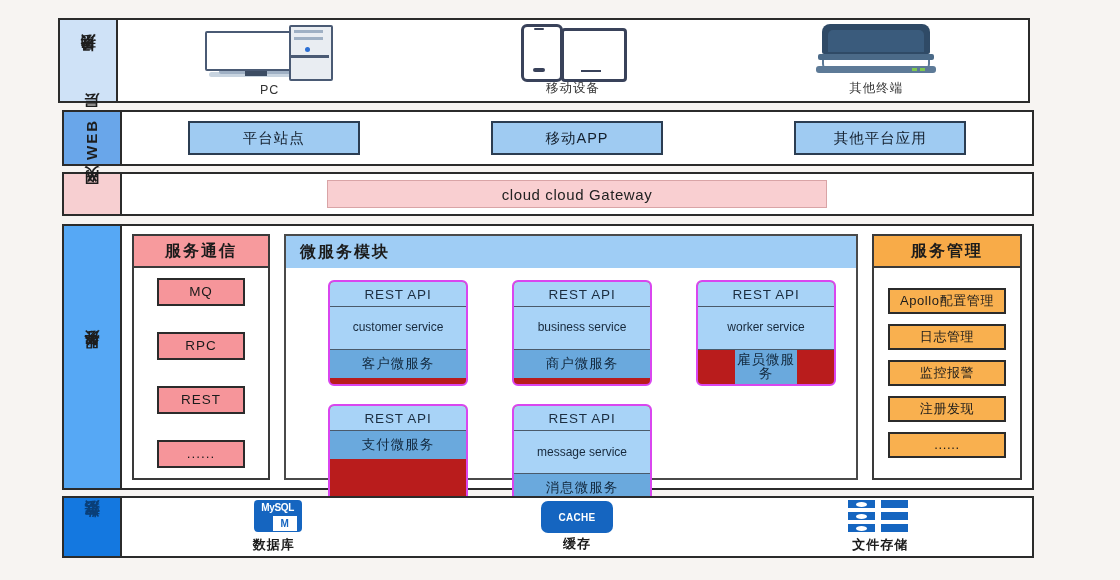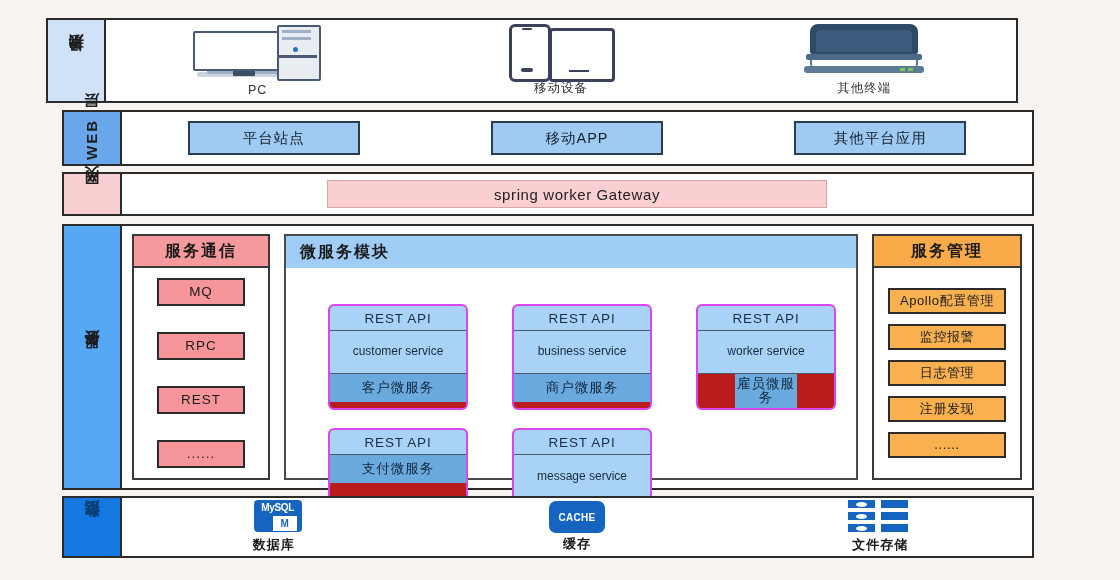--- a/index.html
+++ b/index.html
@@ -32,21 +32,21 @@
   }
 
   .lbl-scene{background:#cfe2f7;}
   .lbl-web{background:#69a6ea;}
   .lbl-gate{background:#f7cfd1;}
   .lbl-svc{background:#56a8f5;}
   .lbl-data{background:#1478e0;}
   .lbl-data span{color:#0a3f78;}
 
   
-  #scene-layer{left:46px;top:18px;width:972px;height:85px;}
+  #scene-layer{left:58px;top:18px;width:972px;height:85px;}
   .term-row{display:flex;height:100%;align-items:flex-end;}
   .term{flex:1 1 0;display:flex;flex-direction:column;align-items:center;justify-content:flex-end;padding-bottom:4px;}
   .term-cap{font-size:12.5px;color:#333;margin-top:3px;letter-spacing:1px;}
   .ico{position:relative;}
 
   
   .pc{width:130px;height:55px;}
   .pc .mon{position:absolute;left:0;top:6px;width:98px;height:36px;background:#fff;border:2.5px solid #4a5a74;border-radius:2px;}
   .pc .stand{position:absolute;left:14px;top:44px;width:72px;height:5px;background:#9fb0c4;border-radius:2px;}
   .pc .base{position:absolute;left:4px;top:47px;width:92px;height:5px;background:#c8d4e0;border-radius:3px;}
@@ -113,21 +113,21 @@
   #comm-panel .panel-hd{background:#f79a9d;}
   .comm-list{display:flex;flex-direction:column;justify-content:space-between;height:100%;align-items:center;}
   .comm-item{
     width:88px;height:28px;background:#f6959a;border:2.5px solid #2b2b2b;
     display:flex;align-items:center;justify-content:center;
     font-size:13.5px;color:#1b1b1b;letter-spacing:1px;box-sizing:border-box;
     text-align:center;line-height:1.05;
   }
 
   
-  #micro-panel{flex:1 1 auto;border-color:#4a4a4a;gap:24px;}
+  #micro-panel{flex:1 1 auto;border-color:#4a4a4a;}
   #micro-panel .panel-hd{background:#9fcdf5;justify-content:flex-start;padding-left:14px;border-bottom:none;}
   .ms-grid{display:flex;flex-wrap:wrap;align-content:flex-start;padding-top:6px;gap:18px 44px;padding-left:34px;}
   .ms-card{
     width:140px;background:#b91c1c;border:2px solid #d946ef;border-radius:6px;
     box-sizing:border-box;overflow:hidden;
   }
   .ms-api{
     height:24px;display:flex;align-items:center;justify-content:center;
     font-size:13.5px;color:#1b2d40;letter-spacing:.8px;
     border-bottom:1.5px solid #4a5a6b;background:#a8d3f7;
@@ -158,21 +158,21 @@
   #data-layer{left:62px;top:496px;width:972px;height:62px;}
   .data-row{display:flex;height:100%;align-items:center;}
   .data-cell{flex:1 1 0;display:flex;flex-direction:column;align-items:center;justify-content:center;}
   .data-cap{font-size:13px;color:#1b1b1b;font-weight:700;letter-spacing:1px;margin-top:2px;}
 
   .db-ico{position:relative;width:56px;height:34px;}
   .db-ico .body{position:absolute;left:8px;top:0;width:48px;height:32px;background:#1565c0;border-radius:4px;}
   .db-ico .txt{position:absolute;left:10px;top:2px;width:44px;text-align:center;font-size:10px;font-weight:700;color:#fff;letter-spacing:-.3px;}
   .db-ico .sub{position:absolute;left:26px;top:15px;width:26px;height:17px;background:#fff;border:1.5px solid #1565c0;box-sizing:border-box;display:flex;align-items:center;justify-content:center;font-size:10px;font-weight:700;color:#1565c0;}
 
-  .cache-ico{width:56px;height:32px;background:#1565c0;border-radius:7px;display:flex;align-items:center;justify-content:center;}
+  .cache-ico{width:72px;height:32px;background:#1565c0;border-radius:7px;display:flex;align-items:center;justify-content:center;}
   .cache-ico span{font-size:10px;font-weight:700;color:#fff;letter-spacing:.3px;}
 
   .file-ico{position:relative;width:64px;height:34px;}
   .file-ico .bar{position:absolute;width:27px;height:8px;background:#1565c0;}
   .file-ico .bar.l{left:0;}
   .file-ico .bar.r{left:33px;}
   .file-ico .r1{top:0;} .file-ico .r2{top:12px;} .file-ico .r3{top:24px;}
   .file-ico .dot{position:absolute;left:8px;width:11px;height:5px;background:#fff;border-radius:50%;}
   .file-ico .d1{top:1.5px;} .file-ico .d2{top:13.5px;} .file-ico .d3{top:25.5px;}
 </style>
@@ -249,21 +249,21 @@
       </div>
     </div>
   </div>
 
   <div class="layer" id="gate-layer">
     <div class="layer-label lbl-gate">
       <span>网关</span>
     </div>
     <div class="layer-body">
       <div class="gate-row">
-        <div class="gate-box">spring worker  Gateway</div>
+        <div class="gate-box">cloud cloud  Gateway</div>
       </div>
     </div>
   </div>
 
   <div class="layer" id="svc-layer">
     <div class="layer-label lbl-svc">
       <span>服务层</span>
     </div>
     <div class="layer-body">
       <div class="svc-inner">
@@ -316,22 +316,22 @@
 
             </div>
           </div>
         </div>
 
         <div class="panel" id="manage-panel">
           <div class="panel-hd">服务管理</div>
           <div class="panel-bd">
             <div class="mg-list">
               <div class="mg-item">Apollo配置管理</div>
+              <div class="mg-item">日志管理</div>
               <div class="mg-item">监控报警</div>
-              <div class="mg-item">日志管理</div>
               <div class="mg-item">注册发现</div>
               <div class="mg-item">......</div>
             </div>
           </div>
         </div>
 
       </div>
     </div>
   </div>
 

